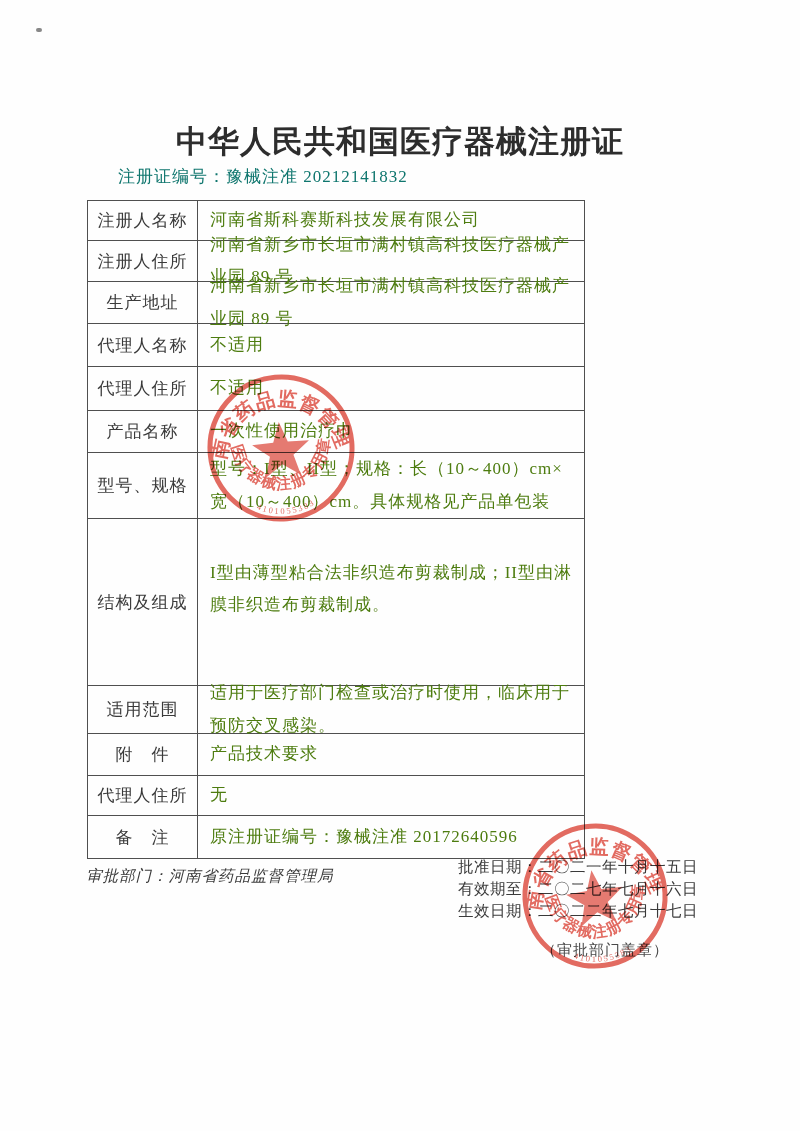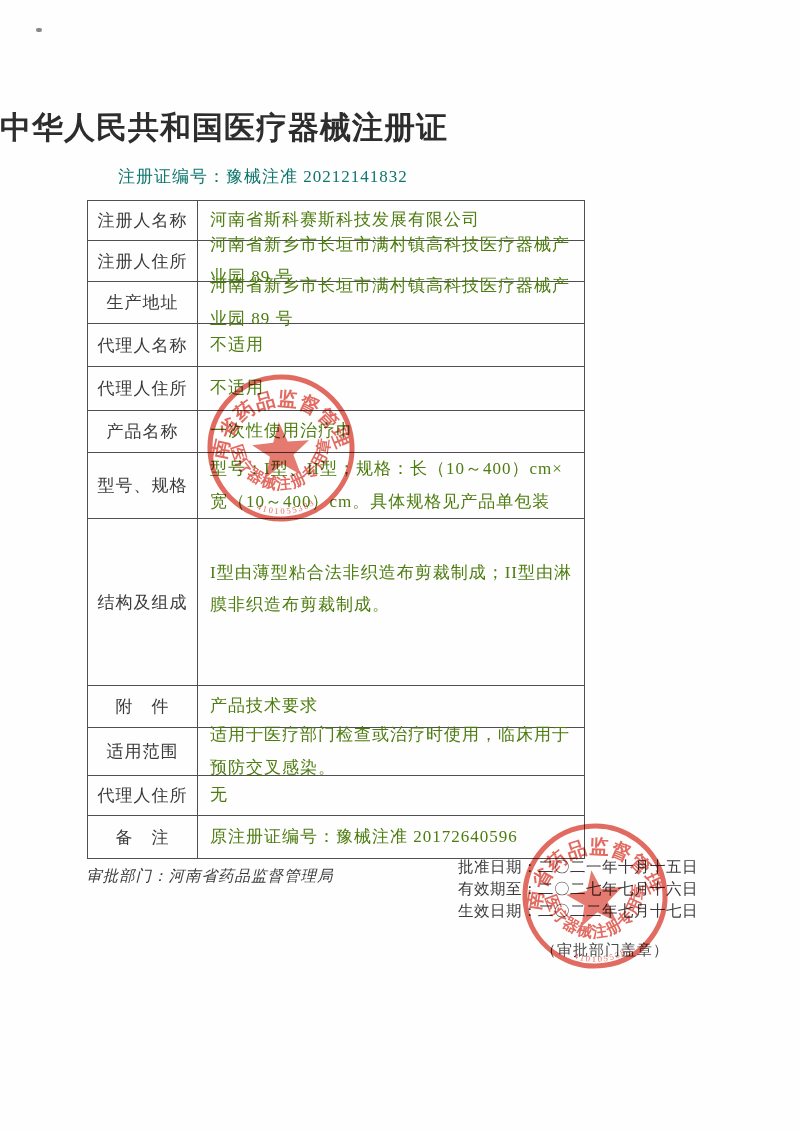--- a/index.html
+++ b/index.html
@@ -3,21 +3,21 @@
 <meta charset="utf-8">
 <style>
   html,body{margin:0;padding:0;}
   body{
     width:800px;height:1131px;position:relative;background:#fefefe;
     font-family:"Liberation Serif","DejaVu Serif",serif;color:#3a3a3a;
     overflow:hidden;
   }
   .speck{position:absolute;left:36px;top:28px;width:6px;height:4px;background:#606060;border-radius:2px;opacity:.75;}
   .title{
-    position:absolute;top:107px;left:0;width:100%;
+    position:absolute;top:121px;left:0;width:100%;text-align:center;
     font-size:31px;font-weight:bold;letter-spacing:1px;color:#2d2d2d;
   }
   .certno{position:absolute;top:165px;left:118px;font-size:17px;letter-spacing:1px;color:#0f766e;}
   .cert-table{
     position:absolute;left:87px;top:200px;width:498px;
     border:1px solid #4f4f4f;box-sizing:border-box;background:transparent;
   }
   .row{display:flex;border-bottom:1px solid #4f4f4f;}
   .row:last-child{border-bottom:none;}
   .cell-label{
@@ -78,27 +78,27 @@
       <div class="cell-value">一次性使用治疗巾</div>
     </div>
     <div class="row r6">
       <div class="cell-label">型号、规格</div>
       <div class="cell-value">型号：I型、II型；规格：长（10～400）cm×宽（10～400）cm。具体规格见产品单包装</div>
     </div>
     <div class="row r7">
       <div class="cell-label">结构及组成</div>
       <div class="cell-value">I型由薄型粘合法非织造布剪裁制成；II型由淋膜非织造布剪裁制成。</div>
     </div>
+    <div class="row r8">
+      <div class="cell-label">适用范围</div>
+      <div class="cell-value">适用于医疗部门检查或治疗时使用，临床用于预防交叉感染。</div>
+    </div>
     <div class="row r9">
       <div class="cell-label">附　件</div>
       <div class="cell-value">产品技术要求</div>
-    </div>
-    <div class="row r8">
-      <div class="cell-label">适用范围</div>
-      <div class="cell-value">适用于医疗部门检查或治疗时使用，临床用于预防交叉感染。</div>
     </div>
     <div class="row r10">
       <div class="cell-label">代理人住所</div>
       <div class="cell-value">无</div>
     </div>
     <div class="row r11">
       <div class="cell-label">备　注</div>
       <div class="cell-value">原注册证编号：豫械注准 20172640596</div>
     </div>
   </div>

